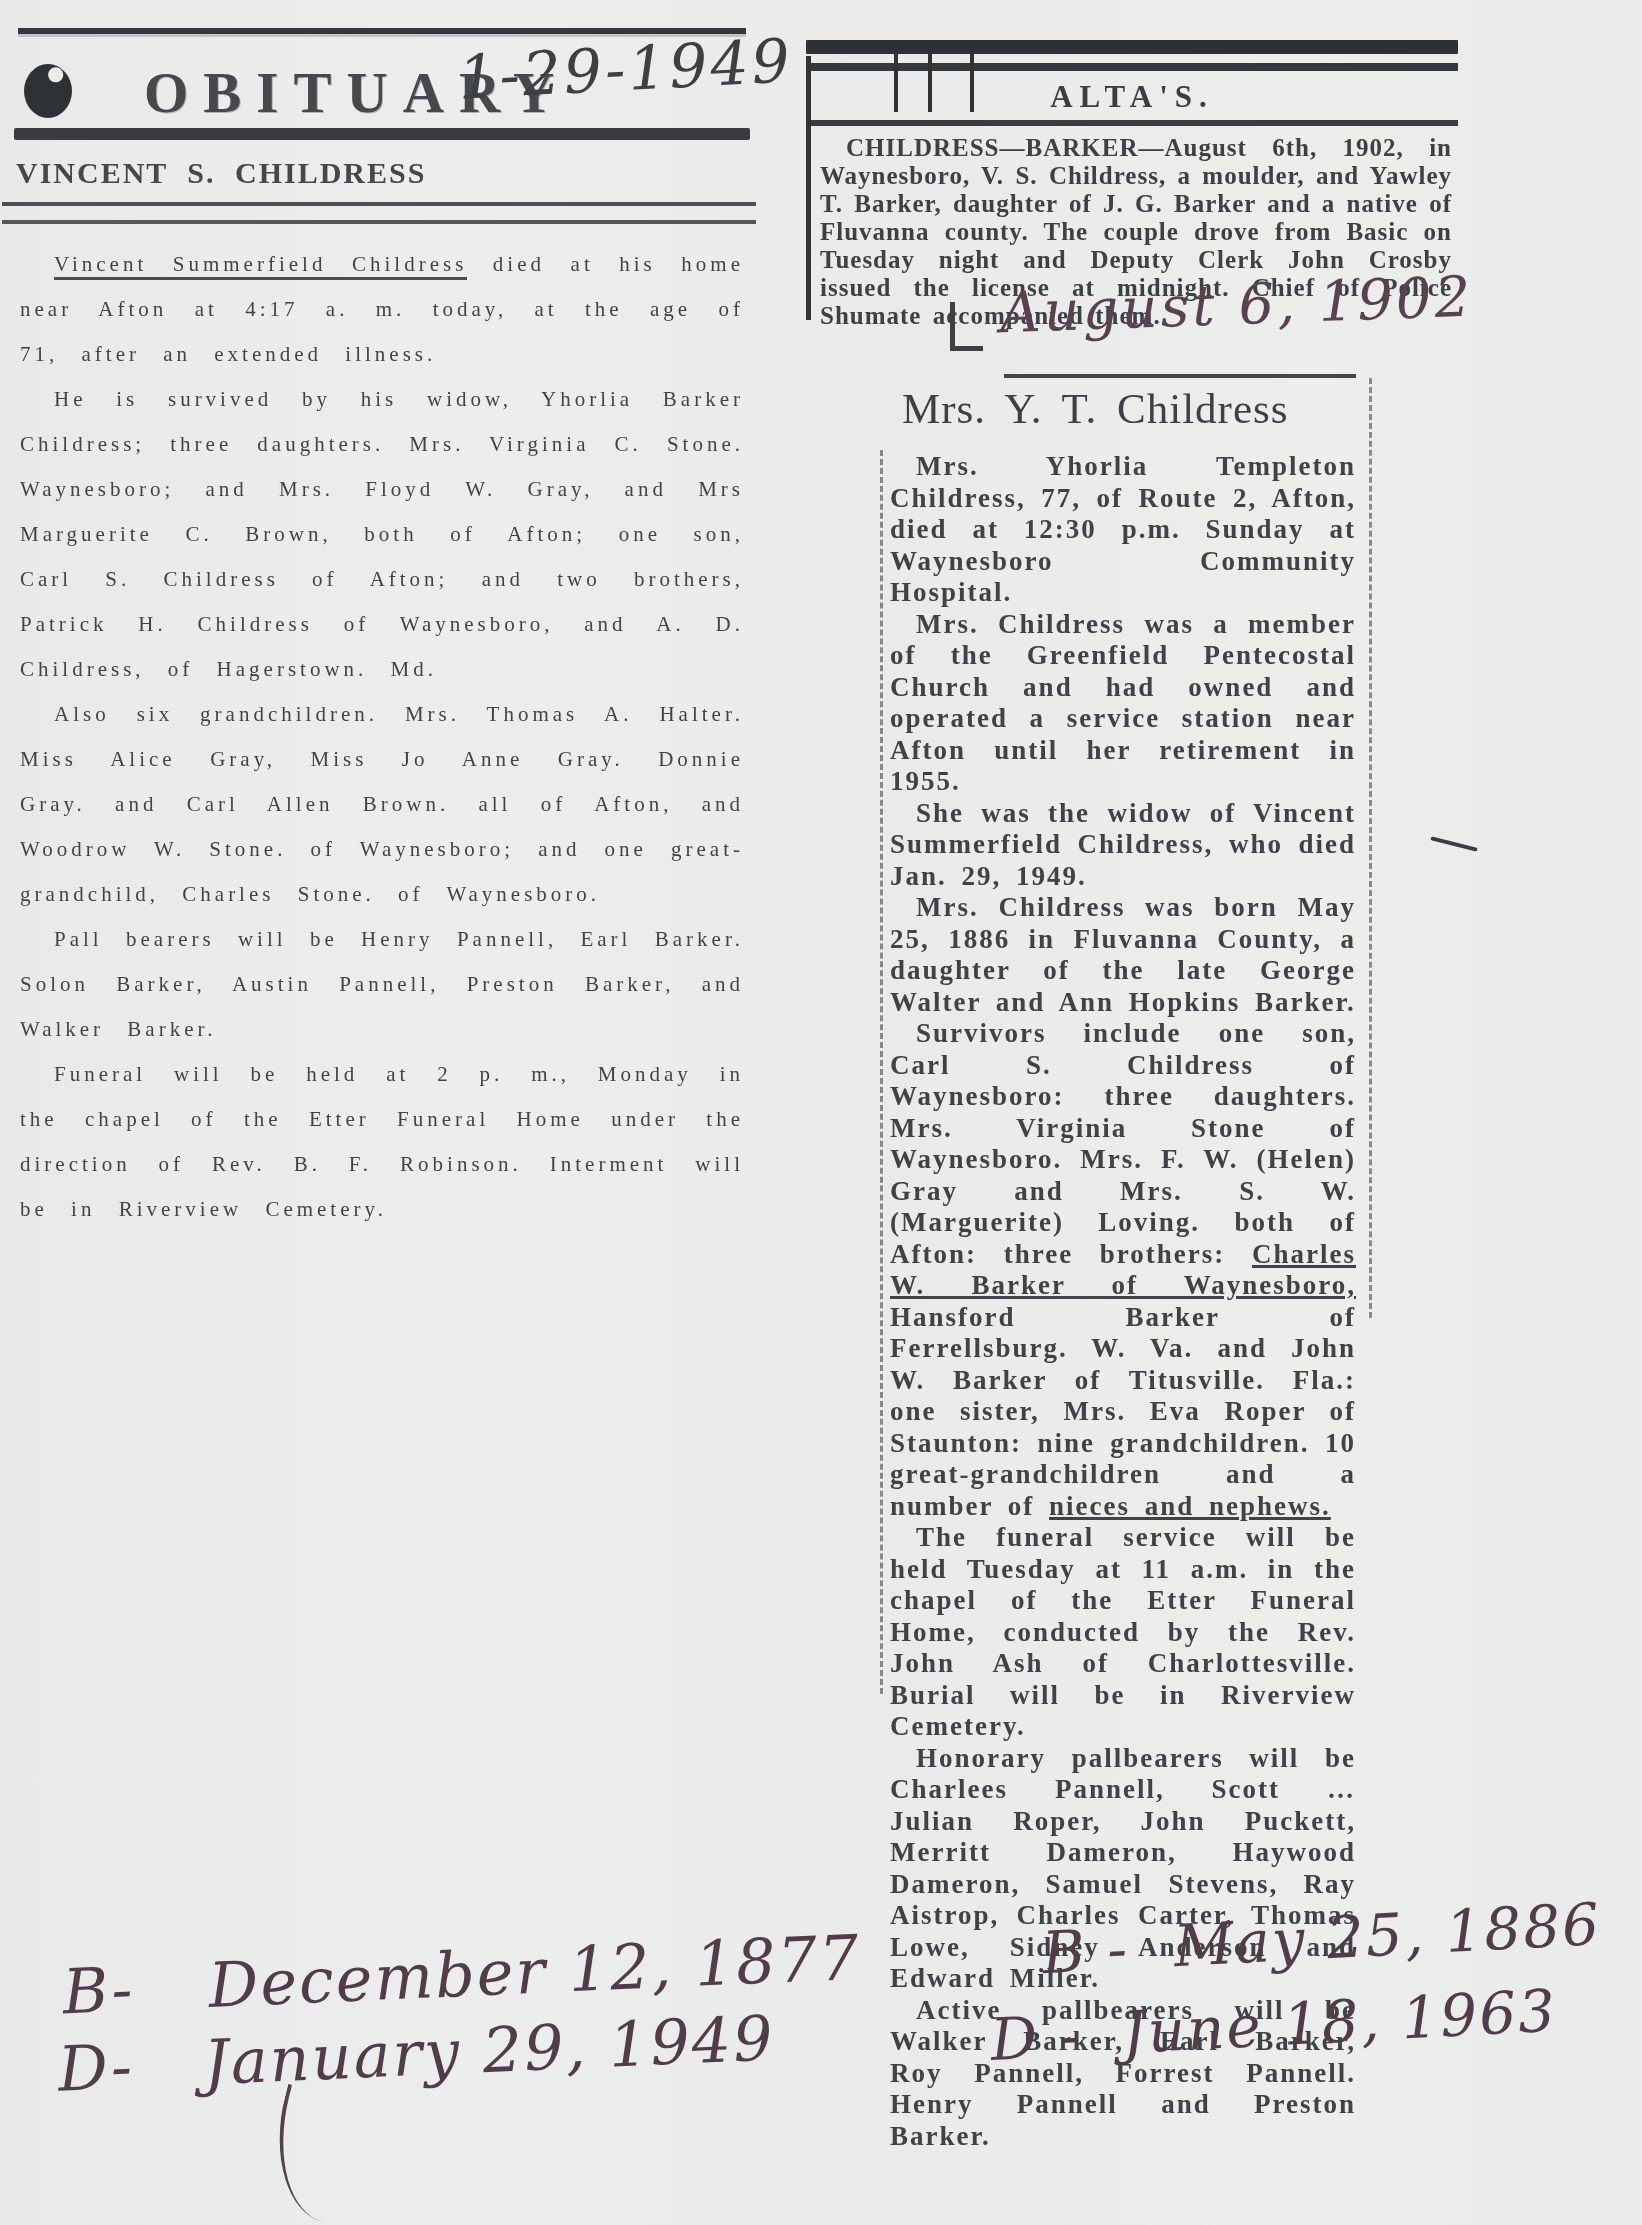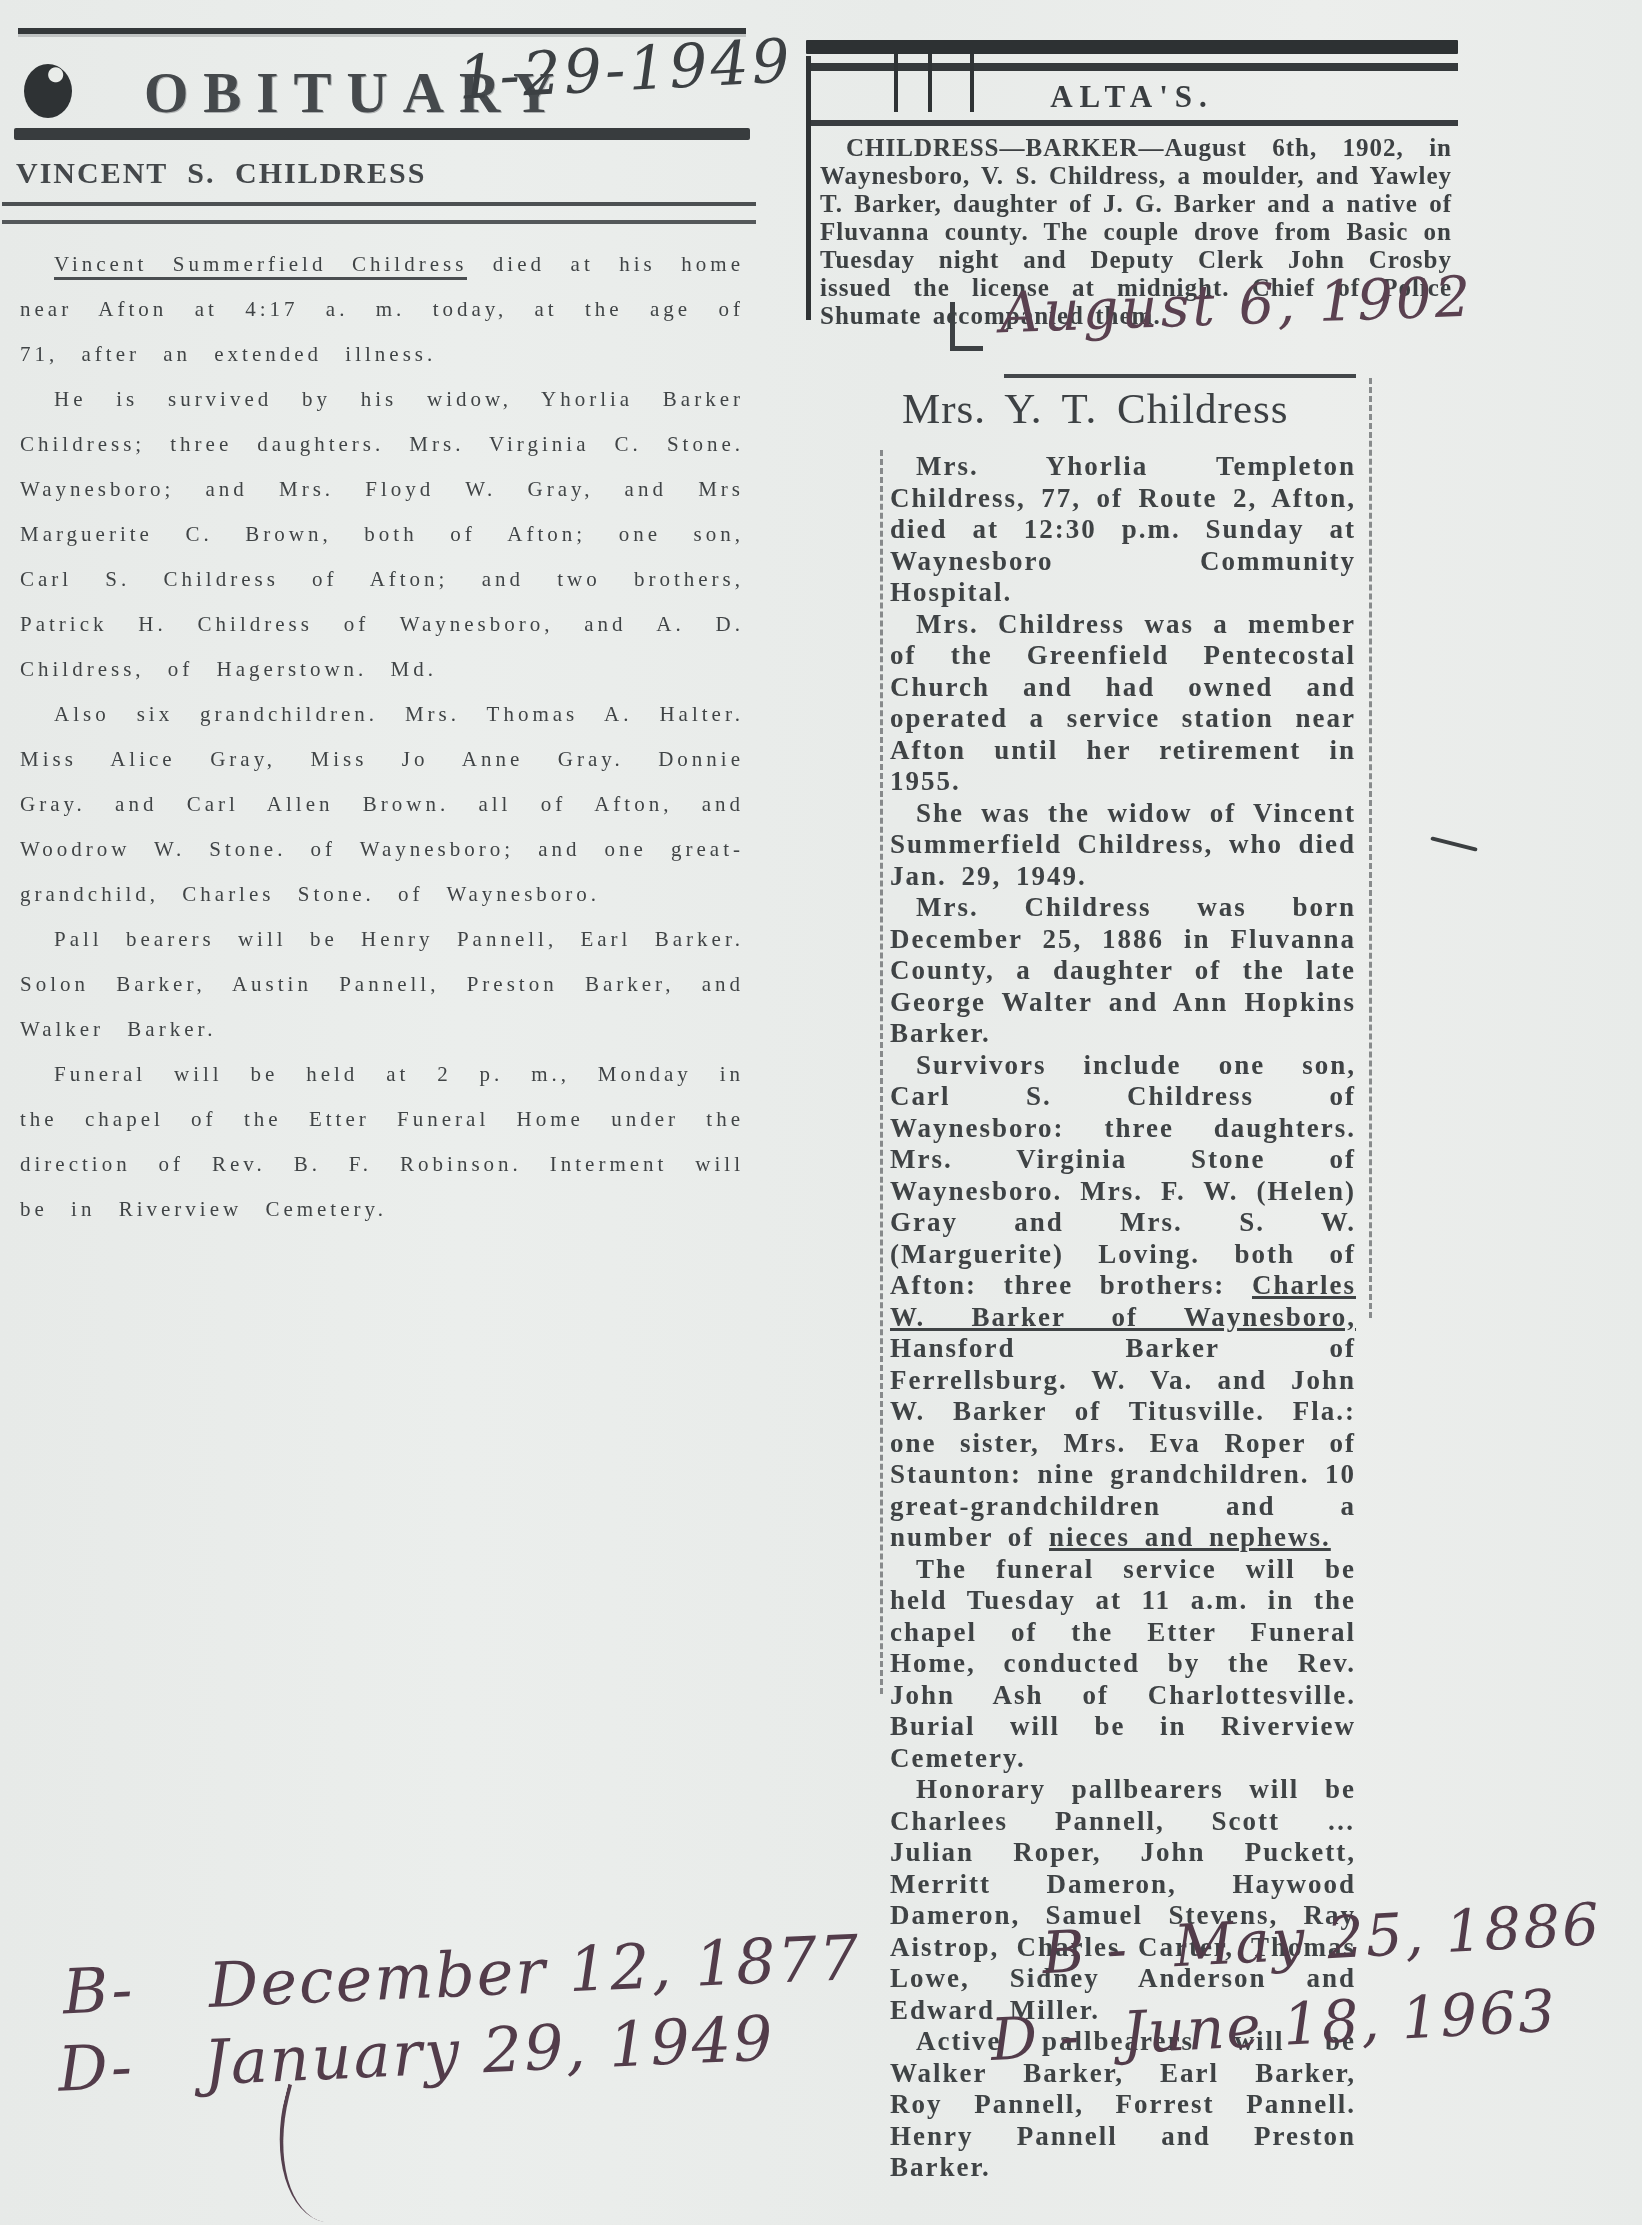--- a/index.html
+++ b/index.html
@@ -127,21 +127,21 @@
   <section class="clip-right">
     <div class="dash-left"></div>
     <div class="dash-right"></div>
 
     <h2 class="headline-right">Mrs. Y. T. Childress</h2>
 
     <div class="body-right">
       <p>Mrs. Yhorlia Templeton Childress, 77, of Route 2, Afton, died at 12:30 p.m. Sunday at Waynesboro Community Hospital.</p>
       <p>Mrs. Childress was a member of the Greenfield Pentecostal Church and had owned and operated a service station near Afton until her retirement in 1955.</p>
       <p>She was the widow of Vincent Summerfield Childress, who died Jan. 29, 1949.</p>
-      <p>Mrs. Childress was born December 25, 1886 in Fluvanna County, a daughter of the late George Walter and Ann Hopkins Barker.</p>
+      <p>Mrs. Childress was born May 25, 1886 in Fluvanna County, a daughter of the late George Walter and Ann Hopkins Barker.</p>
       <p><span>Survivors include one son, Carl S. Childress of Waynesboro: three daughters. Mrs. Virginia Stone of Waynesboro. Mrs. F. W. (Helen) Gray and Mrs. S. W. (Marguerite) Loving. both of Afton: three brothers: </span><span class="u">Charles W. Barker of Waynesboro,</span><span> Hansford Barker of Ferrellsburg. W. Va. and John W. Barker of Titusville. Fla.: one sister, Mrs. Eva Roper of Staunton: nine grandchildren. 10 great-grandchildren and a number of </span><span class="u">nieces and nephews.</span></p>
       <p>The funeral service will be held Tuesday at 11 a.m. in the chapel of the Etter Funeral Home, conducted by the Rev. John Ash of Charlottesville. Burial will be in Riverview Cemetery.</p>
       <p>Honorary pallbearers will be Charlees Pannell, Scott … Julian Roper, John Puckett, Merritt Dameron, Haywood Dameron, Samuel Stevens, Ray Aistrop, Charles Carter, Thomas Lowe, Sidney Anderson and Edward Miller.</p>
       <p>Active pallbearers will be Walker Barker, Earl Barker, Roy Pannell, Forrest Pannell. Henry Pannell and Preston Barker.</p>
     </div>
   </section>
 
   <div class="stray-mark"></div>
 
   <div class="notes-left hand">

